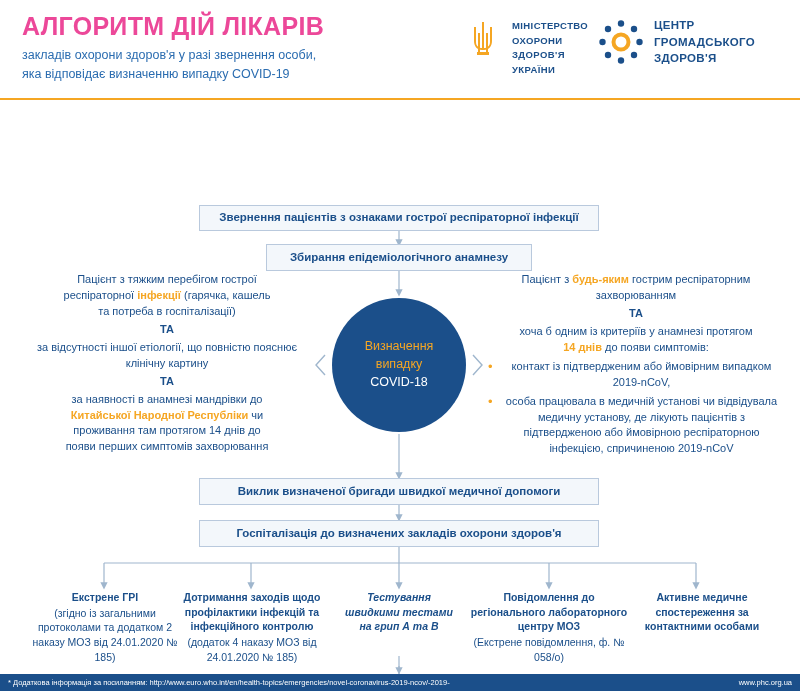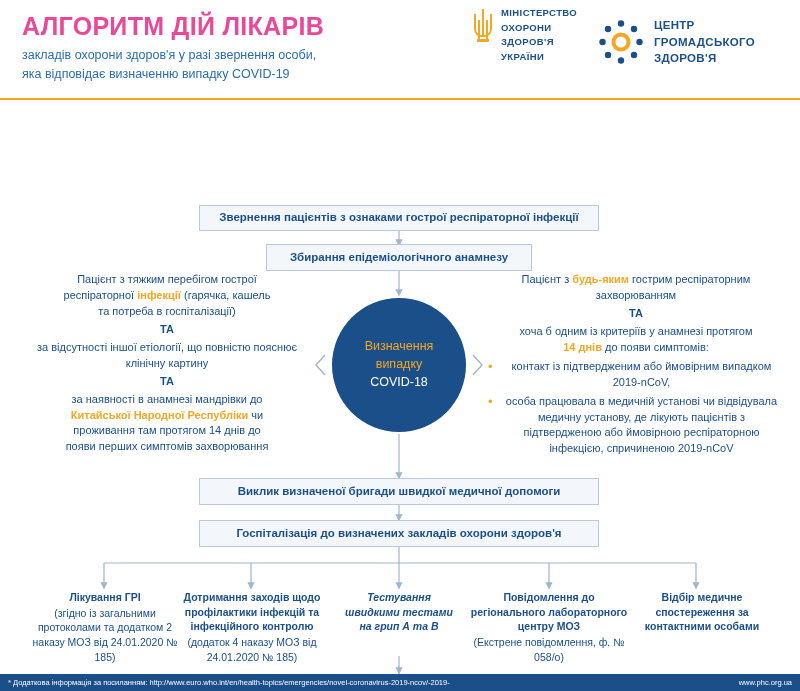--- a/index.html
+++ b/index.html
@@ -32,24 +32,24 @@
   .subtitle {
     font-size: 12.5px;
     color: #2a6cb0;
     line-height: 1.5;
     max-width: 430px;
   }
 
   .logo-moz {
     position: absolute;
     left: 470px;
-    top: 6px;
+    top: 19px;
     display: flex;
     align-items: flex-start;
-    gap: 5px;
+    gap: 16px;
   }
   .trident {
     width: 26px; height: 40px;
     display: flex; align-items: center; justify-content: center;
     color: #f5a623;
   }
   .logo-moz-text {
     font-size: 9.5px;
     font-weight: bold;
     color: #1b4f8a;
@@ -313,37 +313,37 @@
       <li>контакт із підтвердженим або ймовірним випадком 2019-nCoV,</li>
       <li>особа працювала в медичній установі чи відвідувала медичну установу, де лікують пацієнтів з підтвердженою або ймовірною респіраторною інфекцією, спричиненою 2019-nCoV</li>
     </ul>
   </div>
 
   <div class="node bar" style="left:199px; top:378px; width:400px; height:27px;">Виклик визначеної бригади швидкої медичної допомоги</div>
 
   <div class="node bar" style="left:199px; top:420px; width:400px; height:27px;">Госпіталізація до визначених закладів охорони здоров'я</div>
 
   <div class="col" style="left:30px; top:490px; width:150px;">
-    <span class="ct">Лікування ГРІ</span>
+    <span class="ct">Екстрене ГРІ</span>
     <span>(згідно із загальними протоколами та додатком 2 наказу МОЗ від 24.01.2020 № 185)</span>
   </div>
   <div class="col" style="left:176px; top:490px; width:152px;">
     <span class="ct">Дотримання заходів щодо профілактики інфекцій та інфекційного контролю</span>
     <span>(додаток 4 наказу МОЗ від 24.01.2020 № 185)</span>
   </div>
   <div class="col" style="left:344px; top:490px; width:110px;font-style:italic;">
     <span class="ct">Тестування швидкими тестами на грип А та В</span>
     <span></span>
   </div>
   <div class="col" style="left:470px; top:490px; width:158px;">
     <span class="ct">Повідомлення до регіонального лабораторного центру МОЗ</span>
     <span>(Екстрене повідомлення, ф. № 058/о)</span>
   </div>
   <div class="col" style="left:638px; top:490px; width:128px;">
-    <span class="ct">Відбір медичне спостереження за контактними особами</span>
+    <span class="ct">Активне медичне спостереження за контактними особами</span>
     <span></span>
   </div>
 
   <div class="node bar" style="left:56px; top:584px; width:688px; height:27px; font-weight:normal;">Відбір матеріалу (Інструкція, додаток 1 наказу МОЗ від 24.01.2020 № 185) та оформлення Направлення (ф. № 204/о)</div>
 
   <svg class="svg-layer" viewBox="0 0 800 575">
     <g stroke="#9fb6cd" stroke-width="1.2" fill="none">
       <line x1="399" y1="556" x2="399" y2="572" marker-end="url(#arr)"></line>
     </g>
   </svg>

